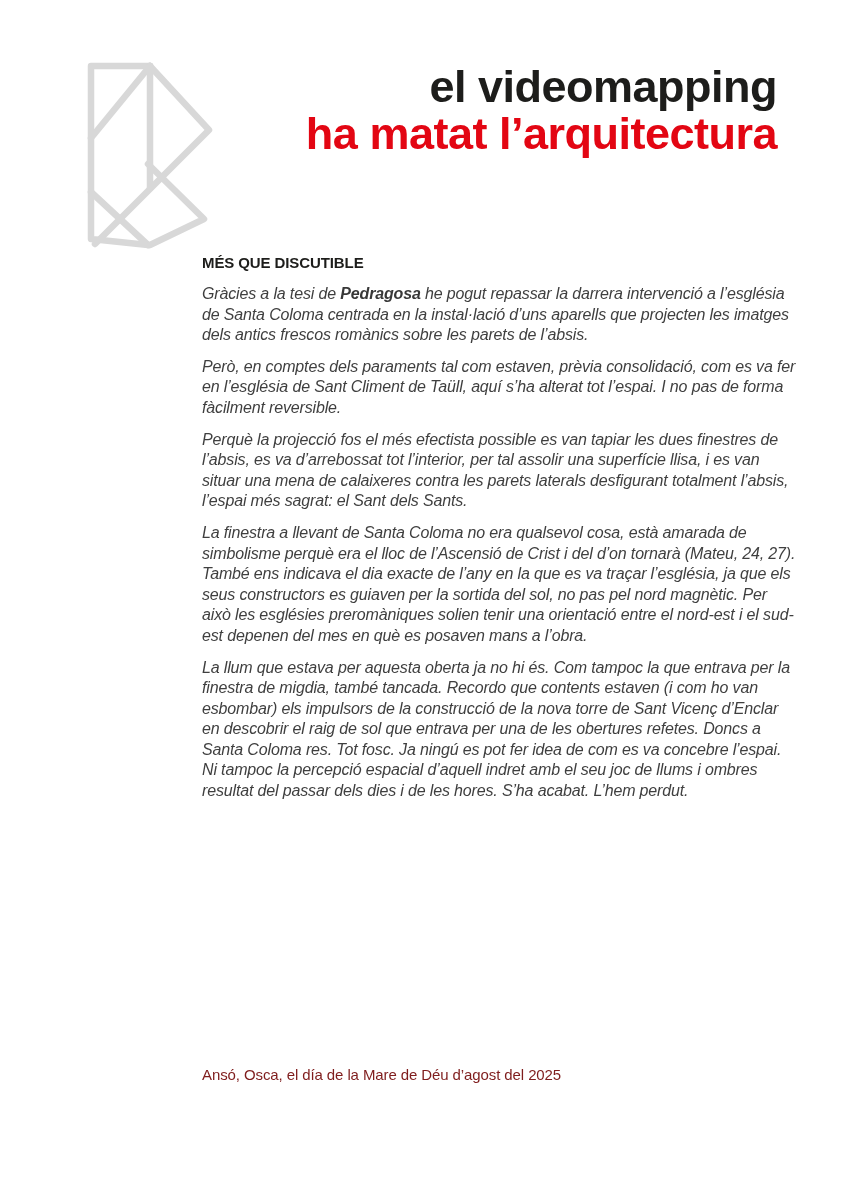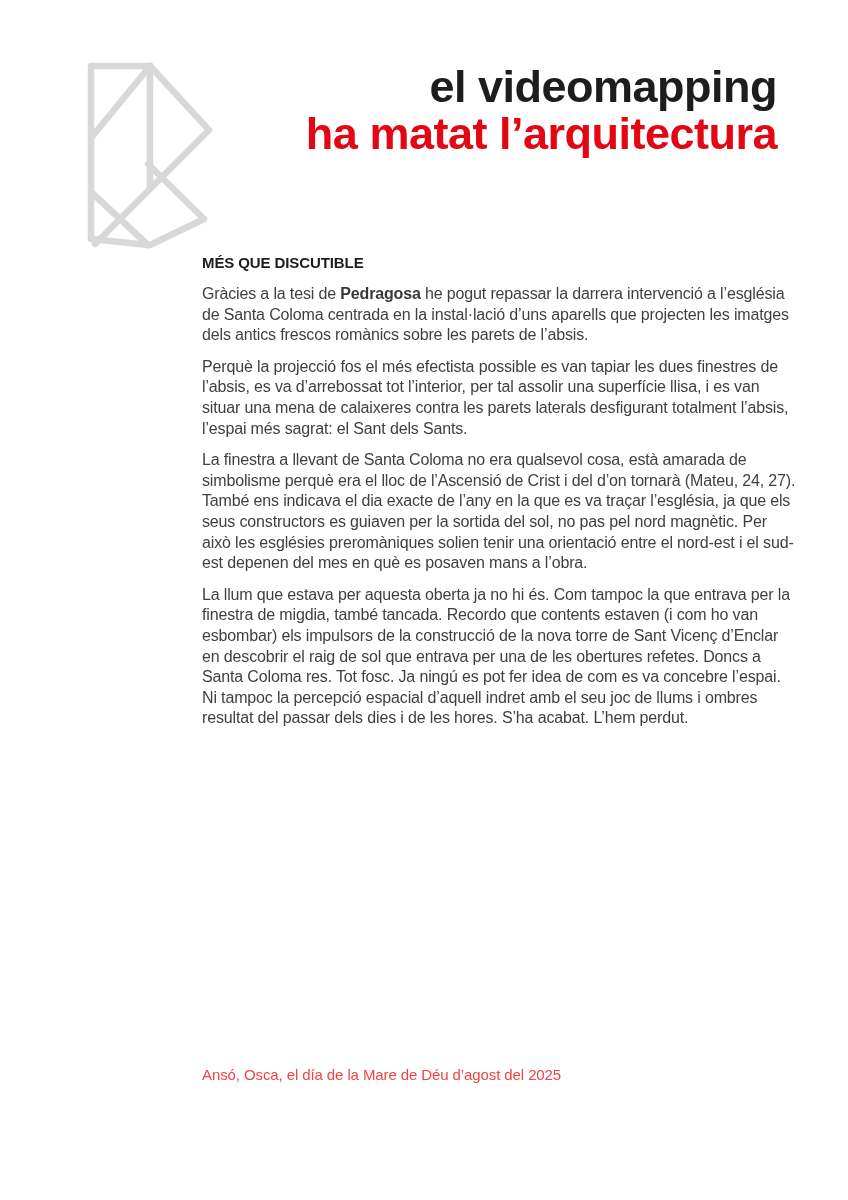--- a/index.html
+++ b/index.html
@@ -60,31 +60,32 @@
     left: 202px;
     top: 284px;
     width: 594px;
     font-size: 16px;
     line-height: 20.6px;
     color: #3f3f3f;
     letter-spacing: -0.15px;
   }
   .article-body p {
     margin: 0 0 11px 0;
+    font-style: italic;
   }
   .article-body strong {
     font-weight: bold;
     color: #383838;
   }
   .dateline {
     position: absolute;
     left: 202px;
     top: 1066px;
     font-size: 15px;
-    color: #ef4444;
+    color: #7f1d1d;
     letter-spacing: -0.1px;
   }
   .page-number {
     position: absolute;
     left: 784px;
     top: 1127px;
     font-size: 13px;
     color: #4a4a4a;
   }
 </style>
@@ -106,20 +107,21 @@
 
   <div class="title-block">
     <div class="title-line-1" style="color: rgb(29, 29, 27);">el videomapping</div>
     <div class="title-line-2" style="color: rgb(227, 6, 19);">ha matat l’arquitectura</div>
   </div>
 
   <div class="section-heading">MÉS QUE DISCUTIBLE</div>
 
   <div class="article-body" style="color: rgb(63, 63, 63);">
       <p><span>Gràcies a la tesi de </span><strong>Pedragosa</strong><span> he pogut repassar la darrera intervenció a l’església de Santa Coloma centrada en la instal·lació d’uns aparells que projecten les imatges dels antics frescos romànics sobre les parets de l’absis.</span></p>
+      <p><span>Però, en comptes dels paraments tal com estaven, prèvia consolidació, com es va fer en l’església de Sant Climent de Taüll, aquí s’ha alterat tot l’espai. I no pas de forma fàcilment reversible.</span></p>
       <p><span>Perquè la projecció fos el més efectista possible es van tapiar les dues finestres de l’absis, es va d’arrebossat tot l’interior, per tal assolir una superfície llisa, i es van situar una mena de calaixeres contra les parets laterals desfigurant totalment l’absis, l’espai més sagrat: el Sant dels Sants.</span></p>
       <p><span>La finestra a llevant de Santa Coloma no era qualsevol cosa, està amarada de simbolisme perquè era el lloc de l’Ascensió de Crist i del d’on tornarà (Mateu, 24, 27). També ens indicava el dia exacte de l’any en la que es va traçar l’església, ja que els seus constructors es guiaven per la sortida del sol, no pas pel nord magnètic. Per això les esglésies preromàniques solien tenir una orientació entre el nord-est i el sud-est depenen del mes en què es posaven mans a l’obra.</span></p>
       <p><span>La llum que estava per aquesta oberta ja no hi és. Com tampoc la que entrava per la finestra de migdia, també tancada. Recordo que contents estaven (i com ho van esbombar) els impulsors de la construcció de la nova torre de Sant Vicenç d’Enclar en descobrir el raig de sol que entrava per una de les obertures refetes. Doncs a Santa Coloma res. Tot fosc. Ja ningú es pot fer idea de com es va concebre l’espai. Ni tampoc la percepció espacial d’aquell indret amb el seu joc de llums i ombres resultat del passar dels dies i de les hores. S’ha acabat. L’hem perdut.</span></p>
     </div>
 
   <div class="dateline">Ansó, Osca, el día de la Mare de Déu d’agost del 2025</div>
 
   <div class="page-number">3</div>
 
 </div>

